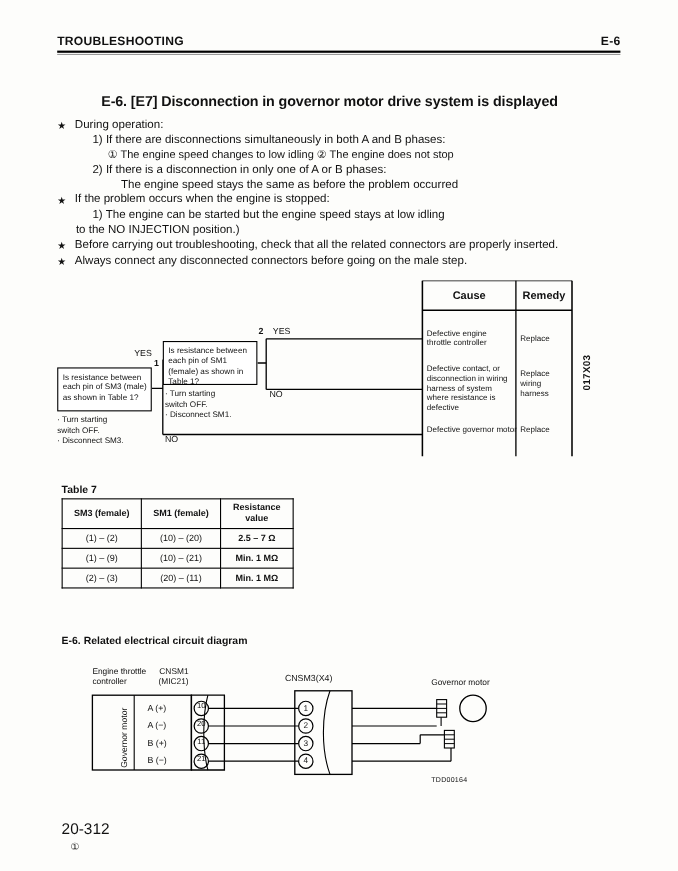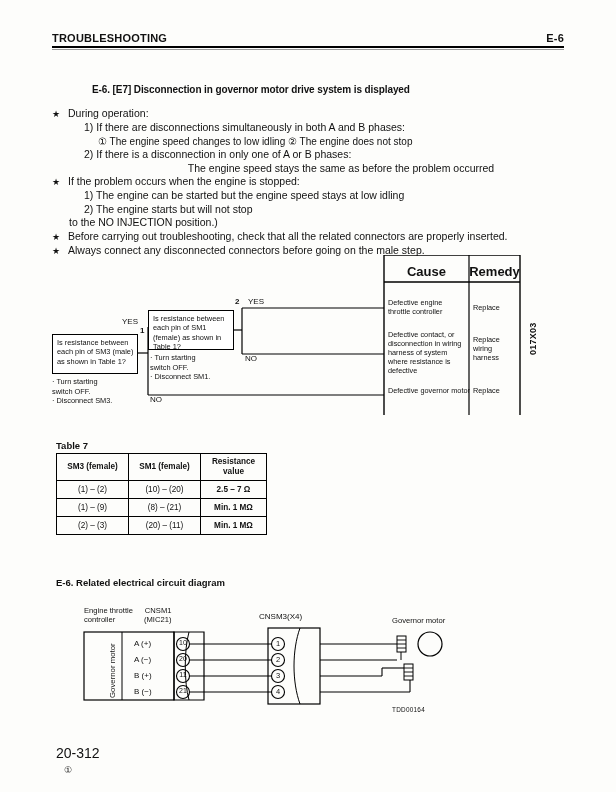--- a/index.html
+++ b/index.html
@@ -16,44 +16,44 @@
 
   
   .hdr { position:absolute; left:52px; top:32px; width:512px; }
   .hdr-row { display:flex; justify-content:space-between; align-items:flex-end;
              font-size:11px; font-weight:bold; letter-spacing:.02em; }
   .hdr-rule { margin-top:2px; border-bottom:2px solid #000; }
   .hdr-rule-soft { border-bottom:1px solid #9a9a9a; margin-top:1px; }
 
   
   .sect-title { position:absolute; left:52px; top:84px; width:520px;
-                font-size:10px; font-weight:bold; letter-spacing:-.1px;padding-left:40px; }
+                font-size:13px; font-weight:bold; letter-spacing:-.1px;padding-left:40px; }
 
   
   .notes { position:absolute; left:52px; top:107px; width:520px; font-size:10.5px; line-height:13.4px; }
   .nrow { display:flex; }
   .star { width:16px; flex:0 0 16px; text-align:left; font-size:9px; padding-top:1px;}
   .ntext { flex:1; }
   .ind1 { padding-left:16px; }
   .ind2 { padding-left:30px; }
-  .ind3 { padding-left:42px;text-align:center; }
+  .ind3 { padding-left:42px; }
   .circnum { font-size:10px; }
   .warnrow { display:flex; align-items:flex-start; }
   .warn-ico { width:16px; flex:0 0 16px; padding-top:1px; }
 
   
   .flow { position:absolute; left:52px; top:255px; width:470px; height:160px; }
   .flow svg { position:absolute; left:0; top:0; }
   .fbox { position:absolute; border:1.2px solid #000; background:#fff;
           font-size:7.4px; line-height:9.4px; padding:3px 3px 3px 4px; }
   .fnote { position:absolute; font-size:7.4px; line-height:9.6px; }
   .flabel { position:absolute; font-size:8px; }
   .fnum { position:absolute; font-size:8px; font-weight:bold; }
   .crbox { position:absolute; font-size:7.3px; line-height:9px; }
-  .crhead { position:absolute; font-size:13px; font-weight:bold; text-align:center; }
+  .crhead { position:absolute; font-size:10px; font-weight:bold; text-align:center; }
   .sidecode { position:absolute; left:528px; top:355px; font-size:9px; font-weight:bold;
               transform:rotate(-90deg); transform-origin: left top; letter-spacing:.03em; }
 
   
   .t1-cap { position:absolute; left:56px; top:440px; font-size:9.5px; font-weight:bold; }
   table.t1 { position:absolute; left:56px; top:453px; border-collapse:collapse; }
   table.t1 td, table.t1 th { border:1px solid #000; font-size:8.2px;
         padding:3px 4px; text-align:center; font-weight:normal; height:18px; }
   table.t1 th { font-weight:bold; font-size:8.2px; line-height:10px; }
   table.t1 td.c1 { width:72px; } table.t1 td.c2 { width:72px;margin-left:22px; } table.t1 td.c3 { width:66px; font-weight:bold;}
@@ -110,24 +110,20 @@
         <span class="star"></span>
         <span class="ntext ind3">The engine speed stays the same as before the problem occurred</span>
       </div>
     <div class="nrow">
         <span class="star">★</span>
         <span class="ntext">If the problem occurs when the engine is stopped:</span>
       </div>
     <div class="nrow">
         <span class="star"></span>
         <span class="ntext ind1">1) The engine can be started but the engine speed stays at low idling</span>
-      </div>
-    <div class="nrow">
-        <span class="star"></span>
-        <span class="ntext ind1">2) The engine starts but will not stop</span>
       </div>
     <div class="nrow">
         <span class="star"></span>
         <span class="ntext" style="padding-left:1px">to the NO INJECTION position.)</span>
       </div>
     <div class="nrow">
         <span class="star">★</span>
         <span class="ntext">Before carrying out troubleshooting, check that all the related connectors are properly inserted.</span>
       </div>
     <div class="nrow">
@@ -201,21 +197,21 @@
       </tr>
     </thead>
     <tbody>
       <tr>
           <td class="c1">(1) – (2)</td>
           <td class="c2">(10) – (20)</td>
           <td class="c3">2.5 – 7 Ω</td>
         </tr>
       <tr>
           <td class="c1">(1) – (9)</td>
-          <td class="c2">(8) – (21)</td>
+          <td class="c2">(10) – (21)</td>
           <td class="c3">Min. 1 MΩ</td>
         </tr>
       <tr>
           <td class="c1">(2) – (3)</td>
           <td class="c2">(20) – (11)</td>
           <td class="c3">Min. 1 MΩ</td>
         </tr>
     </tbody>
   </table>
 

